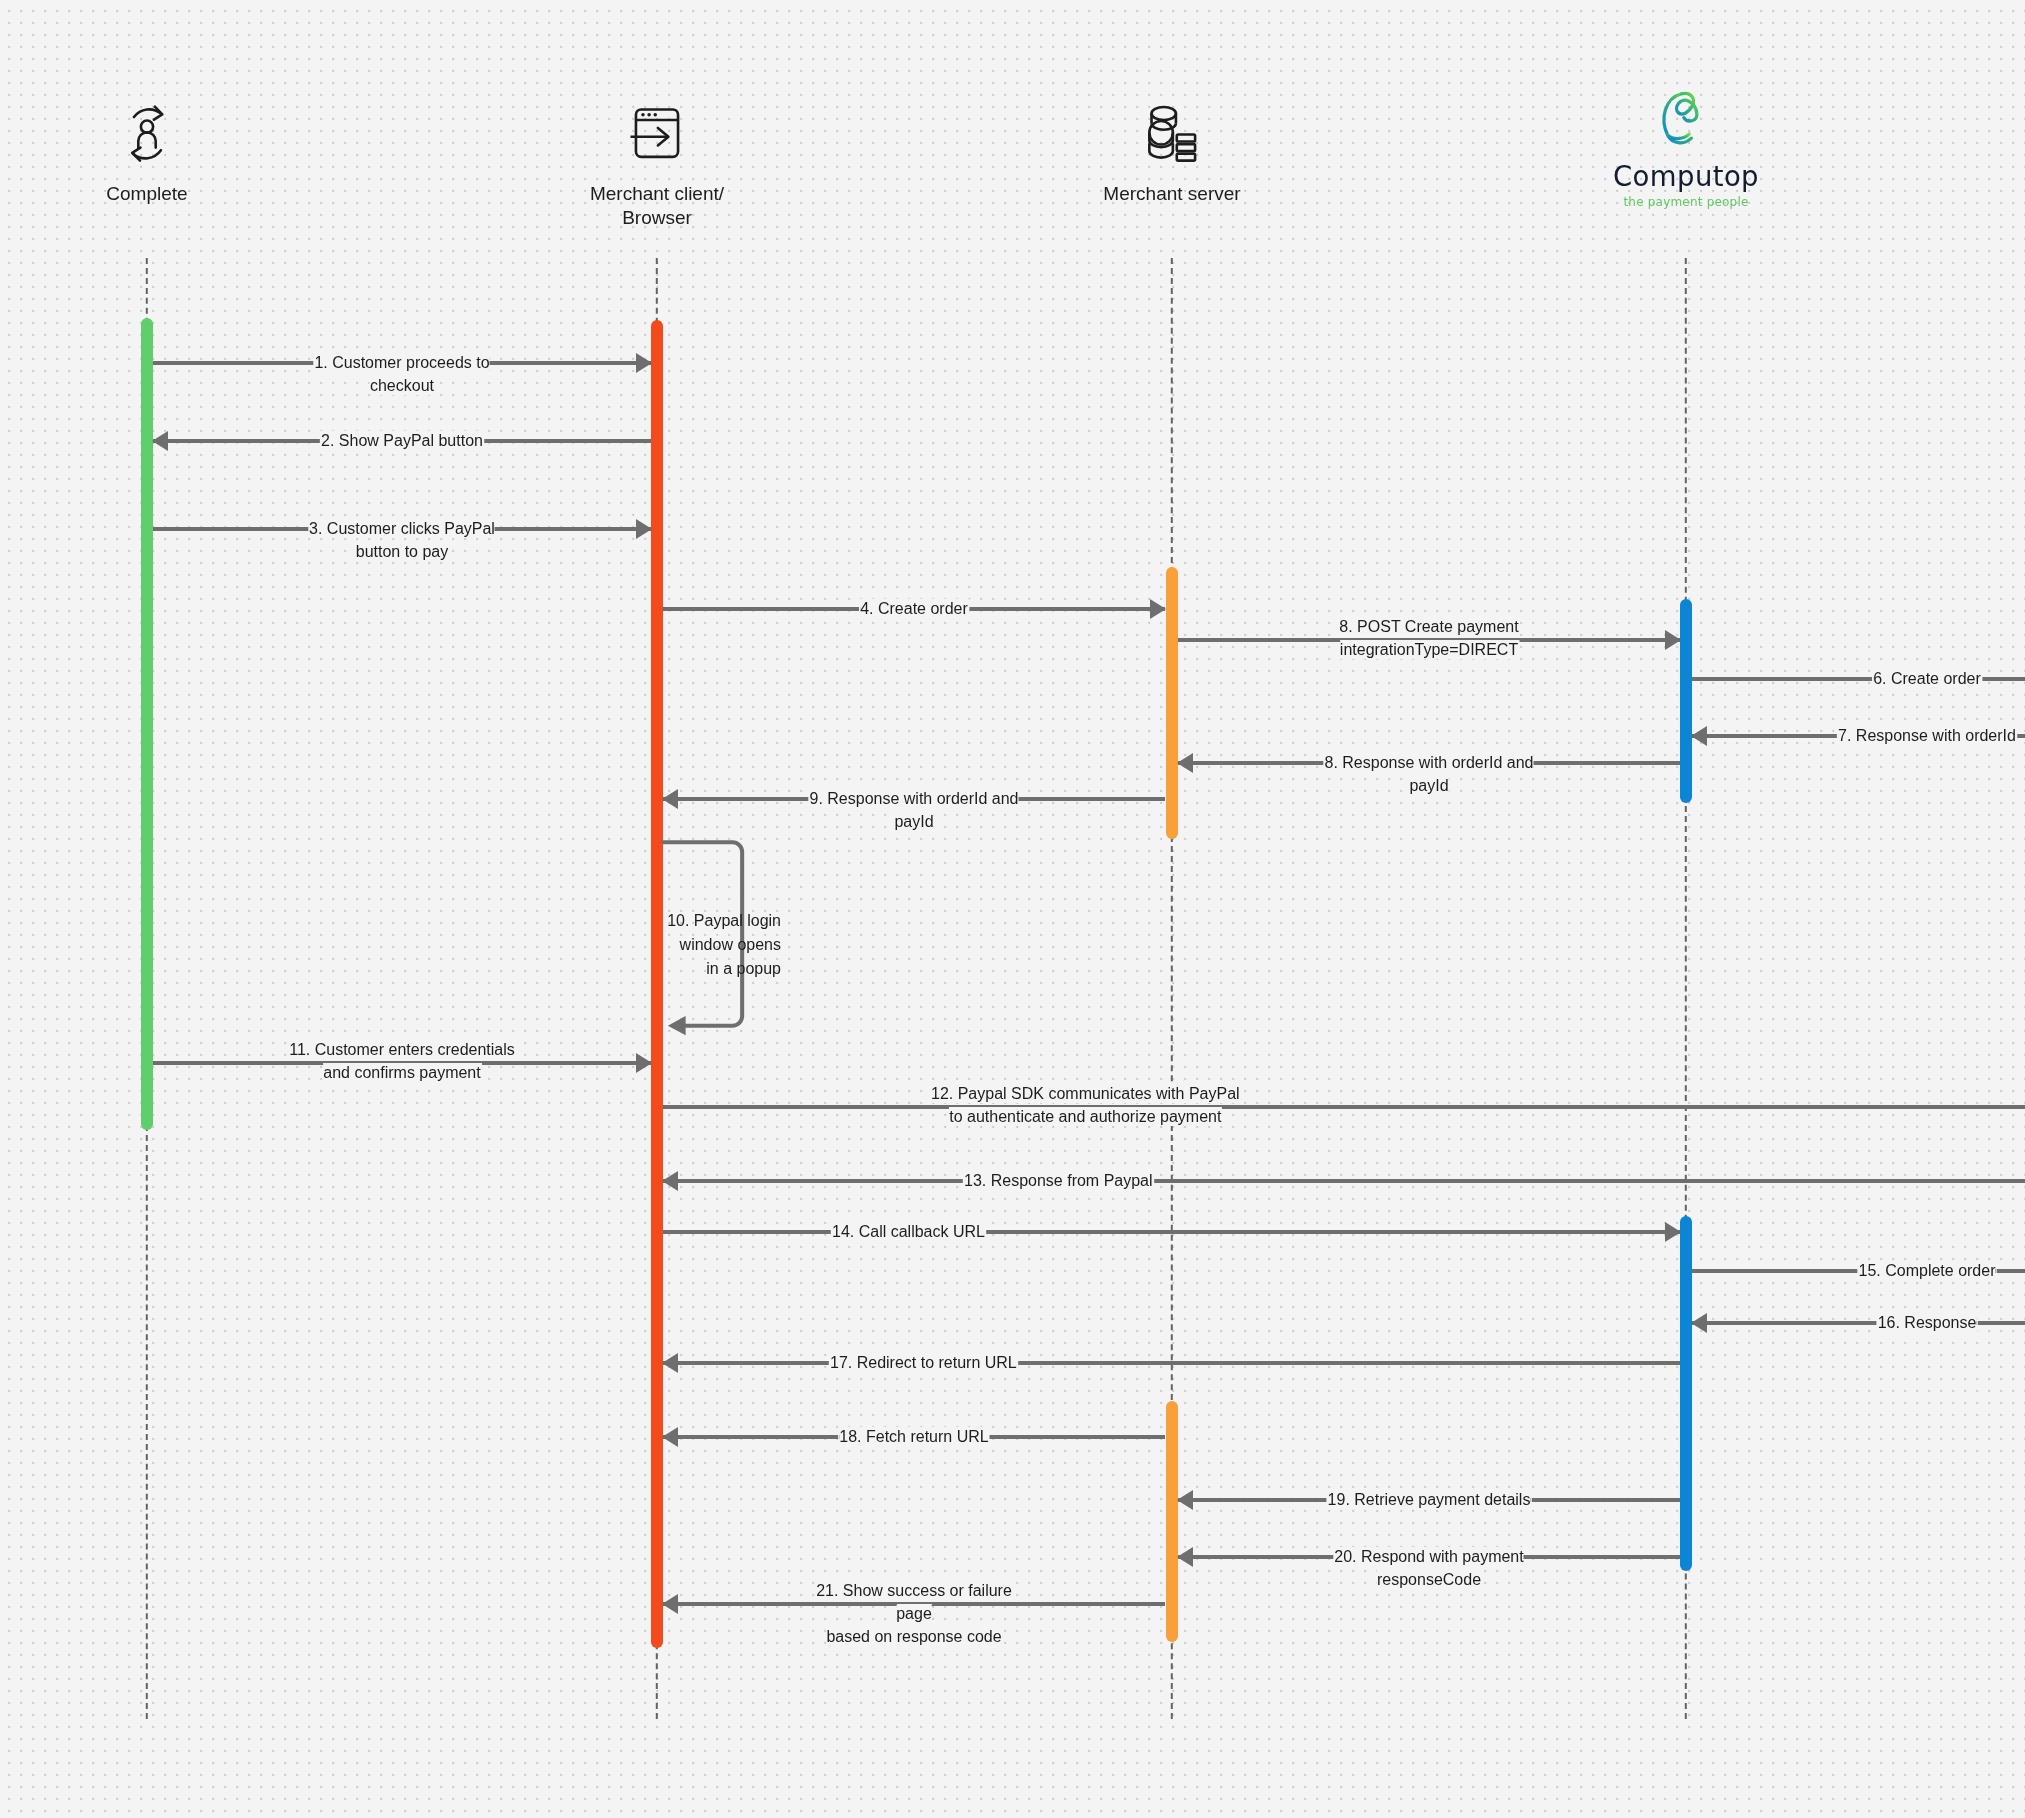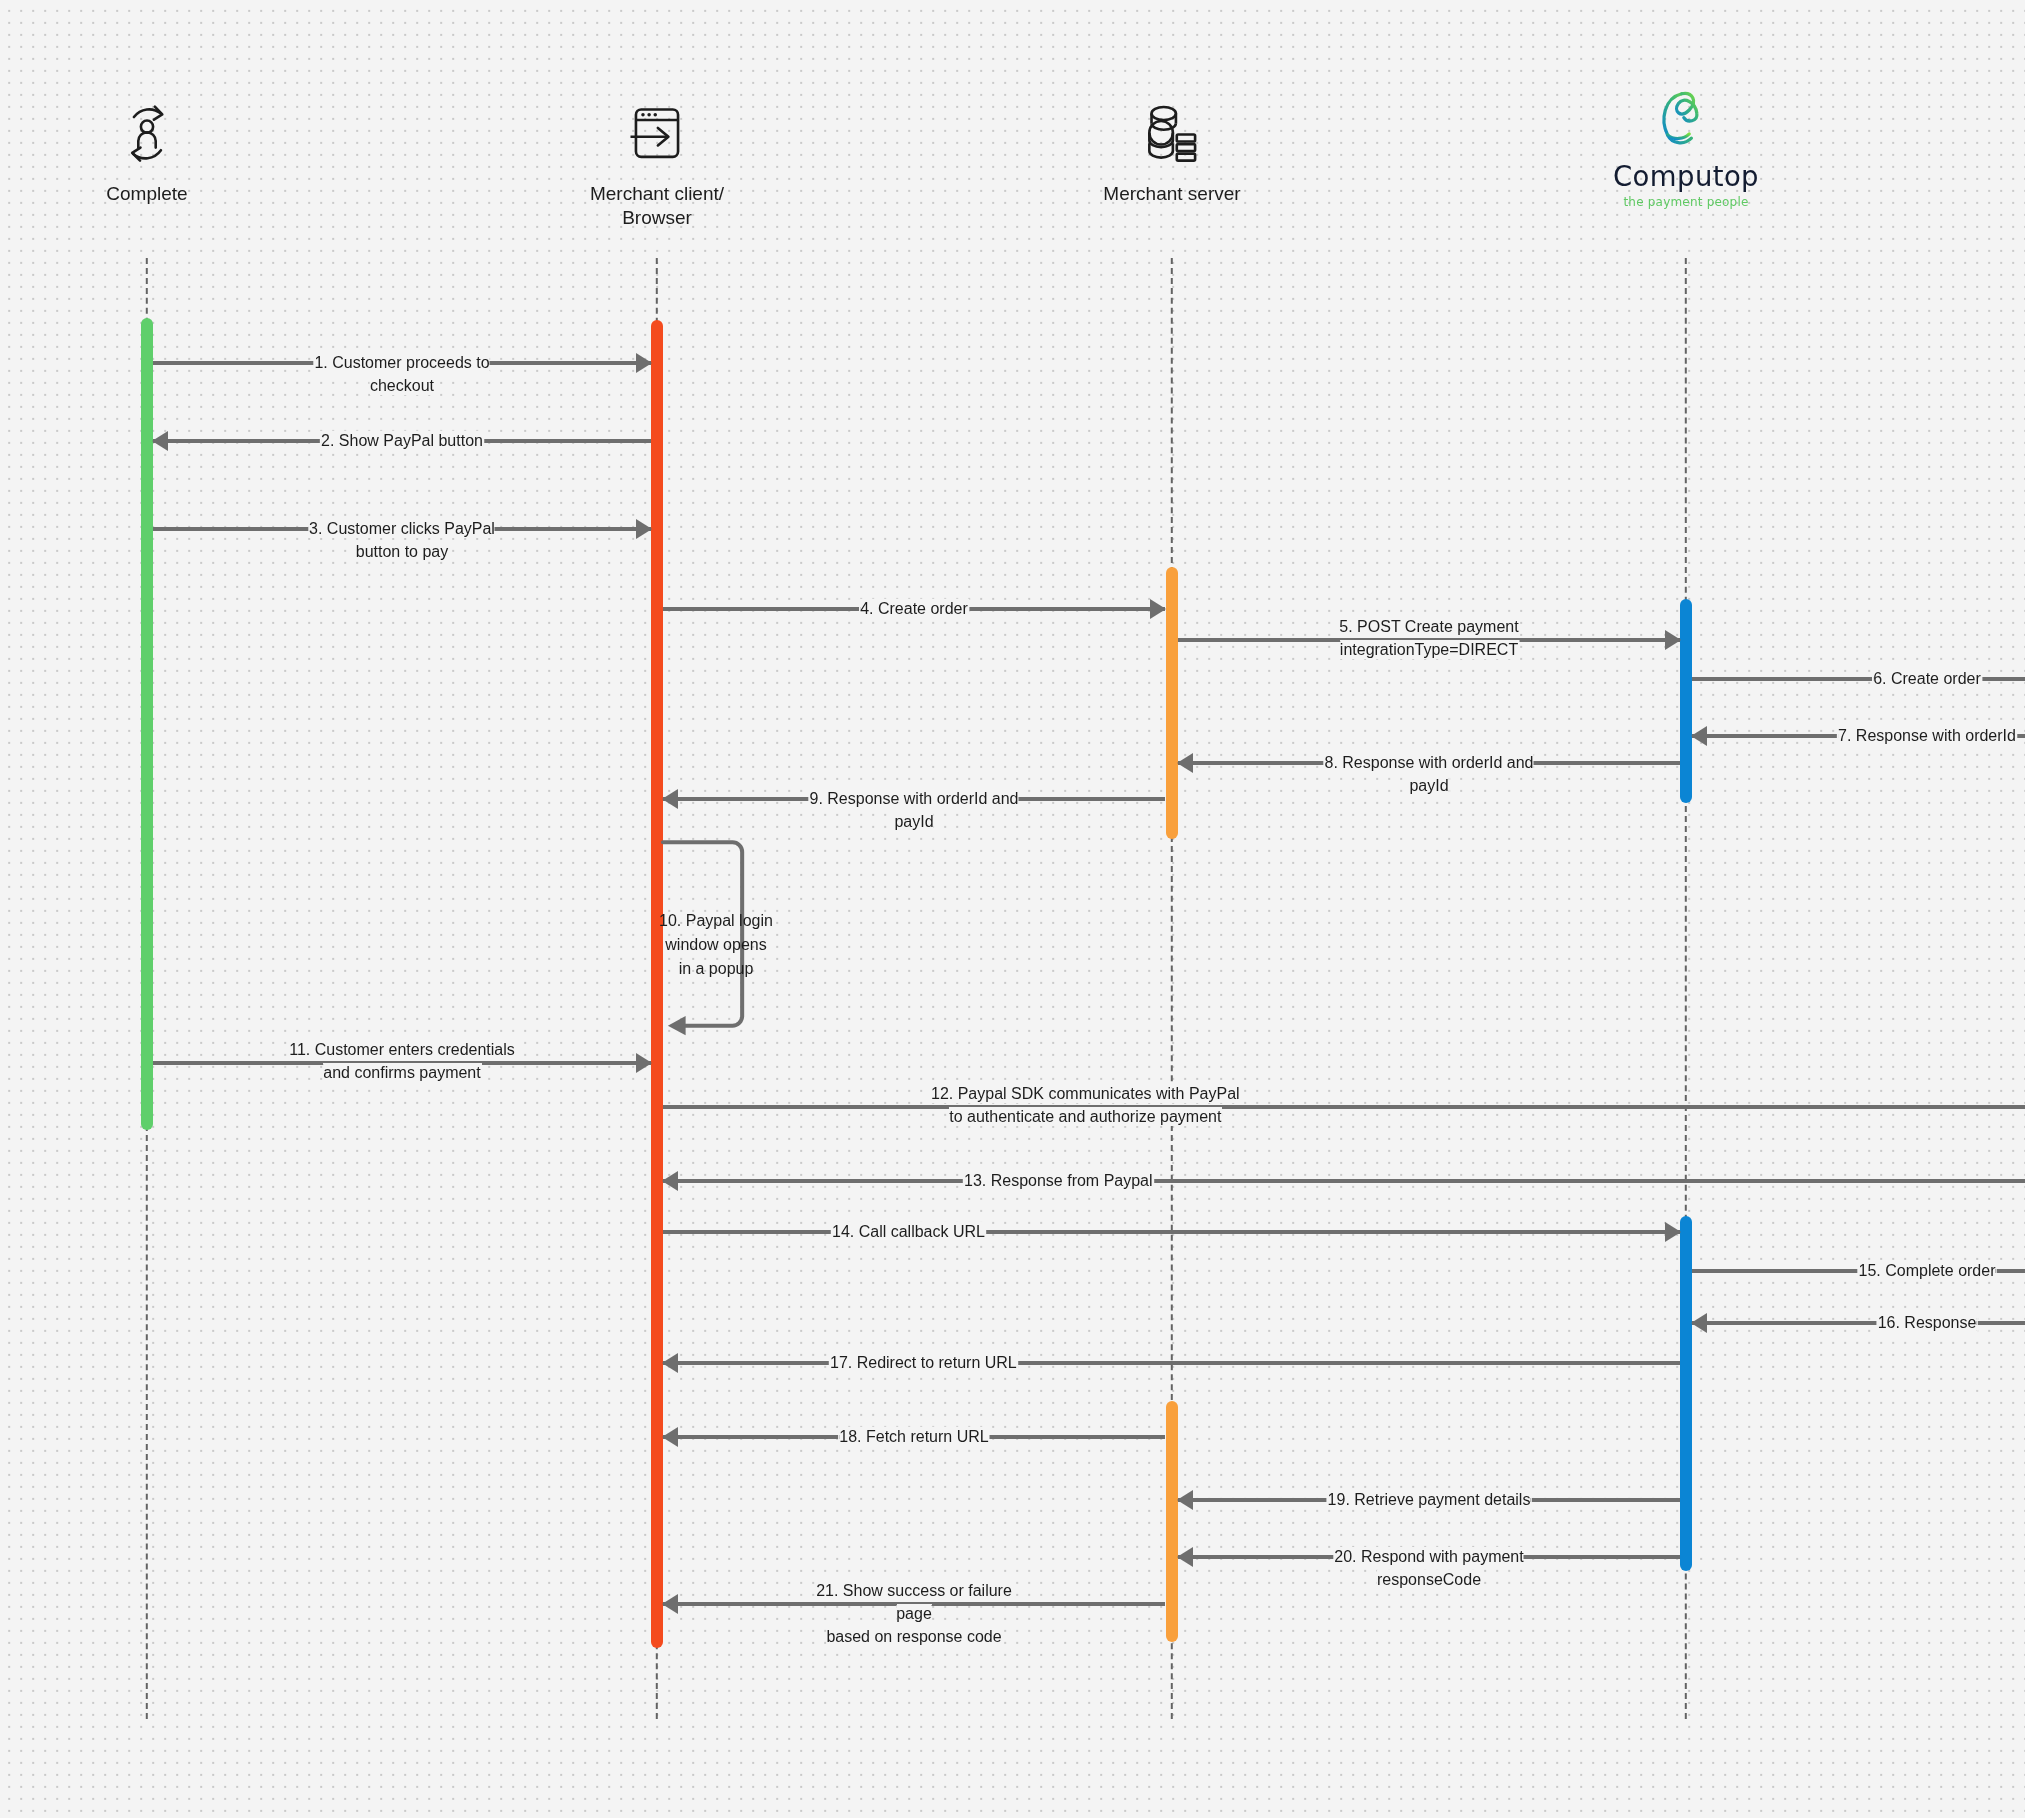--- a/index.html
+++ b/index.html
@@ -128,21 +128,21 @@
     box-shadow: 0 0 0 1.2px #f4f4f4;
   }
 
   
   .selfmsg {
     position: absolute;
   }
   .selfmsg svg { display: block; overflow: visible; }
   .selfmsg .label {
     position: absolute;
-    text-align: center;
+    text-align: right;
     font-size: 16px;
     line-height: 1.5;
     color: #1d1d1d;
     white-space: pre-line;
   }
 </style>
 </head>
 <body>
 
 <div id="canvas">
@@ -245,21 +245,21 @@
 
   <div class="msg right" style="left:663px; top:609px; width:502px;">
     <div class="line"></div>
     <div class="head"></div>
     <div class="label one"><span>4. Create order</span></div>
   </div>
 
   <div class="msg right" style="left:1178px; top:640px; width:502px;">
     <div class="line"></div>
     <div class="head"></div>
-    <div class="label two"><span>5. POST Create payment
+    <div class="label two"><span>8. POST Create payment
 integrationType=DIRECT</span></div>
   </div>
 
   <div class="msg right" style="left:1692px; top:679px; width:470px;">
     <div class="line"></div>
 
     <div class="label one"><span>6. Create order</span></div>
   </div>
 
   <div class="msg left" style="left:1692px; top:736px; width:470px;">

